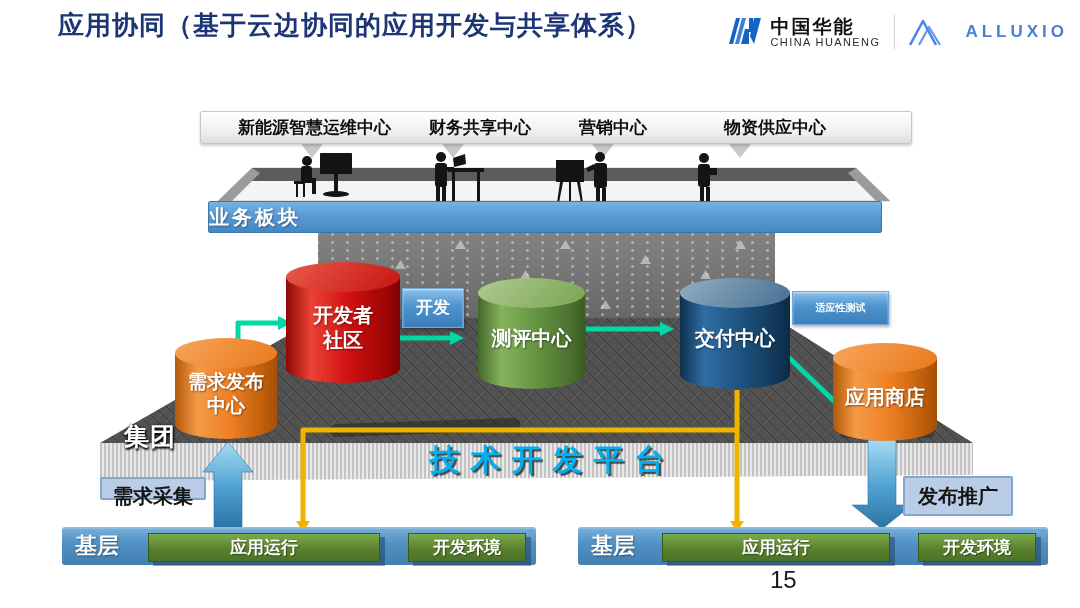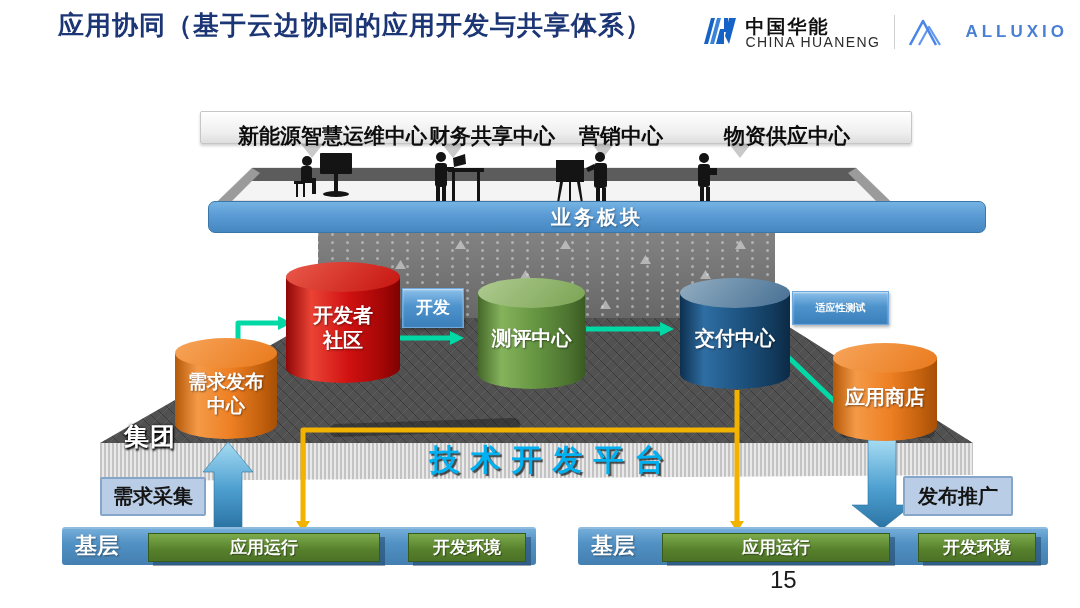--- a/index.html
+++ b/index.html
@@ -4,35 +4,35 @@
 <style>
   html,body{margin:0;padding:0;background:#fff;}
   *{box-sizing:border-box;font-family:"Liberation Sans",sans-serif;}
   .stage{position:relative;width:1080px;height:608px;background:#fff;overflow:hidden;}
 
   .title{position:absolute;left:14px;top:8px;font-size:26px;font-weight:bold;color:#1b3575;letter-spacing:1px;margin-left:44px;}
 
   .logos{position:absolute;right:12px;top:10px;height:44px;display:flex;align-items:center;}
   .hn-text{margin-left:6px;margin-right:14px;}
   .hn-cn{font-size:19px;font-weight:bold;color:#101010;letter-spacing:2px;line-height:20px;}
-  .hn-en{font-size:14px;color:#2b2b2b;letter-spacing:1.4px;line-height:10px;}
+  .hn-en{font-size:11px;color:#2b2b2b;letter-spacing:1.4px;line-height:10px;}
   .logo-divider{width:1px;height:34px;background:#d0d0d0;margin:0 12px 0 0;}
   .ax-text{font-size:17px;font-weight:bold;color:#4a7fd6;letter-spacing:4px;margin-left:20px;}
 
   .diagram{position:absolute;left:0;top:0;z-index:1;}
 
   .dept-bar{position:absolute;left:200px;top:111px;width:712px;height:33px;z-index:3;
     background:linear-gradient(180deg,#ffffff,#efefef 65%,#dedede);
     border:1px solid #c6c6c6;border-radius:2px;box-shadow:0 2px 3px rgba(0,0,0,.18);}
-  .dept{position:absolute;top:8px;line-height:31px;font-size:21px;font-weight:bold;color:#0d0d0d;white-space:nowrap;}
+  .dept{position:absolute;top:0;line-height:31px;font-size:17px;font-weight:bold;color:#0d0d0d;white-space:nowrap;}
   .d0{left:37px;} .d1{left:228px;} .d2{left:378px;} .d3{left:523px;}
 
-  .biz-bar{position:absolute;left:208px;top:201px;width:778px;height:32px;z-index:3;
+  .biz-bar{position:absolute;left:208px;top:201px;width:674px;height:32px;z-index:3;
     background:linear-gradient(180deg,#74b3e2,#5b9bd5 45%,#4587c0);
-    border:1px solid #3a77a8;border-radius:7px;text-align:center;}
+    border:1px solid #3a77a8;border-radius:2px;text-align:left;}
   .biz-bar span{line-height:30px;color:#fff;font-weight:bold;font-size:20px;letter-spacing:3px;text-shadow:1px 1px 2px rgba(0,0,0,.35);}
 
   .cyl{position:absolute;z-index:3;}
   .cyl-top{position:absolute;left:0;right:0;top:0;height:30px;border-radius:50%;}
   .cyl-body{position:absolute;left:0;right:0;top:15px;bottom:0;border-radius:0 0 50% 50% / 0 0 15px 15px;}
   .cyl-label{position:absolute;left:0;right:0;top:0;bottom:0;display:flex;flex-direction:column;align-items:center;justify-content:center;
     padding-top:10px;color:#fff;font-weight:bold;font-size:20px;line-height:1.22;text-shadow:1px 1px 2px rgba(0,0,0,.45);z-index:2;}
   .cyl-demand{left:175px;top:338px;width:102px;height:101px;}
   .cyl-demand .cyl-label{font-size:19px;}
   .cyl-developer{left:286px;top:262px;width:114px;height:121px;}
@@ -55,21 +55,21 @@
   .badge-adapt{left:792px;top:291px;width:97px;height:34px;line-height:32px;font-size:10px;}
 
   .group-label{position:absolute;left:124px;top:420px;z-index:5;font-size:25px;font-weight:bold;color:#fff;
     text-shadow:1px 2px 2px #000,0 0 3px rgba(0,0,0,.8);letter-spacing:1px;}
   .tech-label{position:absolute;left:380px;top:440px;width:345px;z-index:5;text-align:center;
     font-size:30px;font-weight:bold;color:#00b0f0;letter-spacing:11px;
     text-shadow:2px 2px 1px rgba(45,45,45,.85);}
 
   .flow-label{position:absolute;z-index:6;background:#b9cde6;border:2px solid #86a6c9;color:#141414;
     font-weight:bold;text-align:center;border-radius:2px;}
-  .demand-collect{left:100px;top:477px;width:106px;height:39px;font-size:20px;line-height:35px;}
+  .demand-collect{left:100px;top:477px;width:106px;height:23px;font-size:20px;line-height:35px;}
   .publish-promote{left:903px;top:476px;width:110px;height:40px;font-size:20px;line-height:36px;}
 
   .base-bar{position:absolute;top:527px;height:38px;z-index:3;border-radius:3px;
     background:linear-gradient(180deg,#74add9,#5191c4 40%,#447fb0);border-top:2px solid #8ebbde;}
   .base-left{left:62px;width:474px;}
   .base-right{left:578px;width:470px;}
   .base-title{float:left;margin-left:13px;line-height:34px;color:#fff;font-weight:bold;font-size:22px;text-shadow:1px 1px 2px rgba(0,0,0,.4);}
   .green-bar{position:absolute;top:4px;height:29px;text-align:center;color:#fff;font-weight:bold;font-size:17px;line-height:27px;
     background:linear-gradient(180deg,#7cab4c,#567f2b 60%,#4c7326);border:1px solid #365c18;
     box-shadow:5px 4px 0 rgba(23,54,84,.45);text-shadow:1px 1px 1px rgba(0,0,0,.4);}

